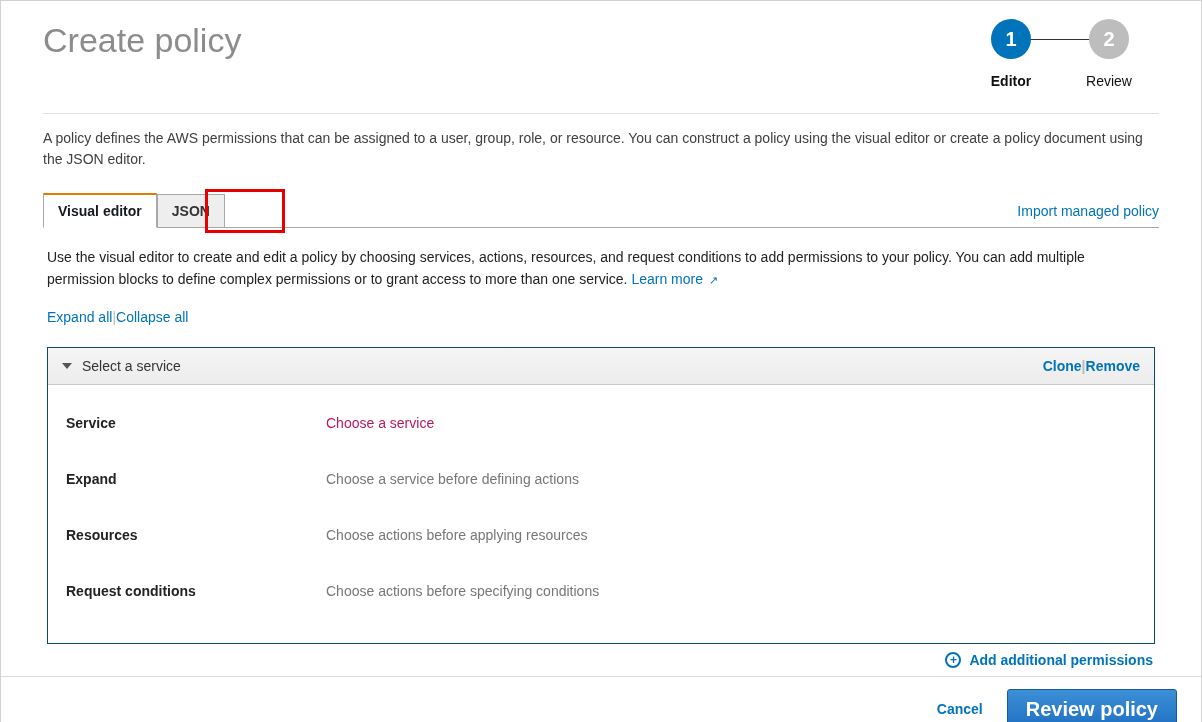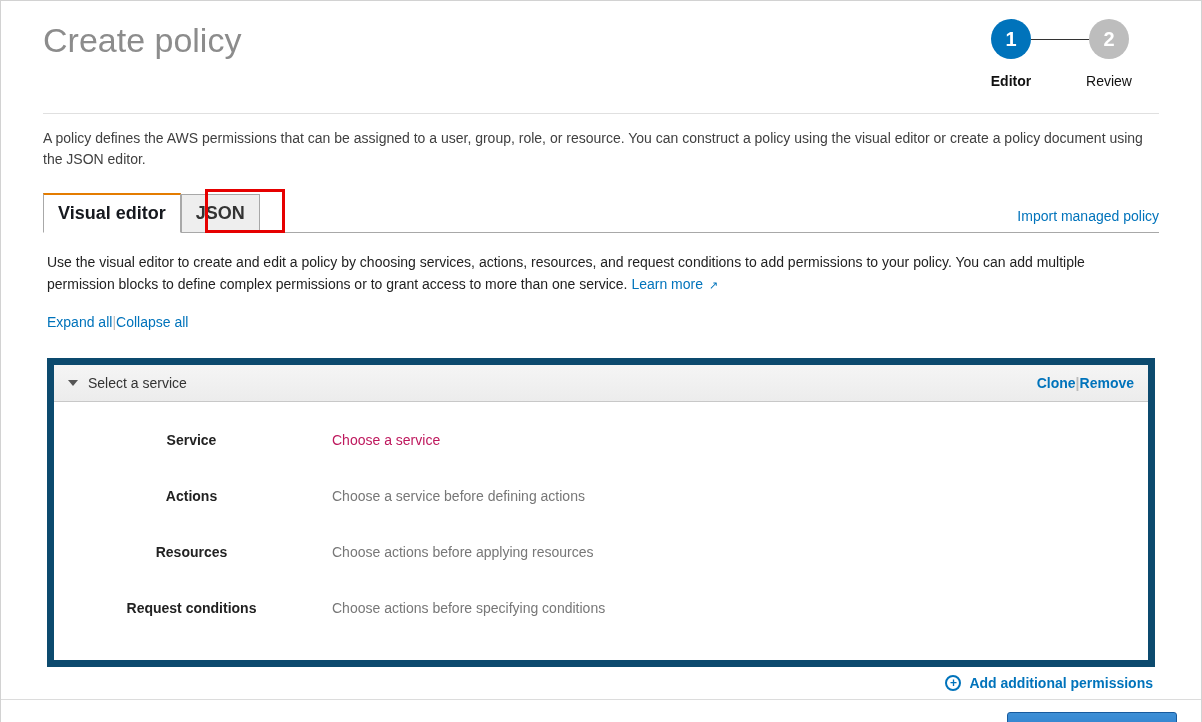--- a/index.html
+++ b/index.html
@@ -74,21 +74,21 @@
   
   .tab-row {
     margin-top: 22px;
     display: flex;
     align-items: flex-end;
     border-bottom: 1px solid #a8a8a8;
     position: relative;
   }
   .tab {
     padding: 8px 14px;
-    font-size: 18px;
+    font-size: 14px;
     border: 1px solid transparent;
     border-bottom: none;
     cursor: pointer;
     position: relative;
     top: 1px;
   }
   .tab-active {
     font-weight: 700;
     background: #fff;
     border: 1px solid #a8a8a8;
@@ -124,22 +124,22 @@
   .link { color: #0073bb; cursor: pointer; }
   .ext-icon { font-size: 11px; margin-left: 2px; }
   .expand-collapse {
     margin-top: 18px;
     display: flex;
     color: #0073bb;
   }
   .sep-pipe { color: #bbb; }
   
   .perm-card {
-    margin-top: 28px;
-    border: 7px solid #0c4a6e;
+    margin-top: 22px;
+    border: 1px solid #0c4a6e;
   }
   .perm-header {
     display: flex;
     align-items: center;
     padding: 10px 14px;
     background: linear-gradient(#f5f5f5, #ececec);
     border-bottom: 1px solid #c8c8c8;
   }
   .caret-down-icon {
     width: 0; height: 0;
@@ -157,21 +157,21 @@
     font-weight: 700;
   }
   .perm-body { padding: 10px 18px 24px 18px; }
   .form-row {
     display: flex;
     align-items: center;
     padding: 20px 0;
   }
   .form-label {
     width: 260px;
-    text-align: center;
+    text-align: left;
     font-weight: 700;
     color: #222;
     padding-right: 21px;
   }
   .form-value { color: #222; }
   .form-value.link { color: #be185d; }
   .form-value.muted { color: #777; }
   
   .add-perm-row {
     display: flex;
@@ -280,21 +280,21 @@
             <span class="sep-pipe">|</span>
             <span>Remove</span>
           </div>
         </div>
         <div class="perm-body">
           <div class="form-row">
             <div class="form-label">Service</div>
             <div class="form-value link">Choose a service</div>
           </div>
           <div class="form-row">
-            <div class="form-label">Actions</div>
+            <div class="form-label">Expand</div>
             <div class="form-value muted">Choose a service before defining actions</div>
           </div>
           <div class="form-row">
             <div class="form-label">Resources</div>
             <div class="form-value muted">Choose actions before applying resources</div>
           </div>
           <div class="form-row">
             <div class="form-label">Request conditions</div>
             <div class="form-value muted">Choose actions before specifying conditions</div>
           </div>

